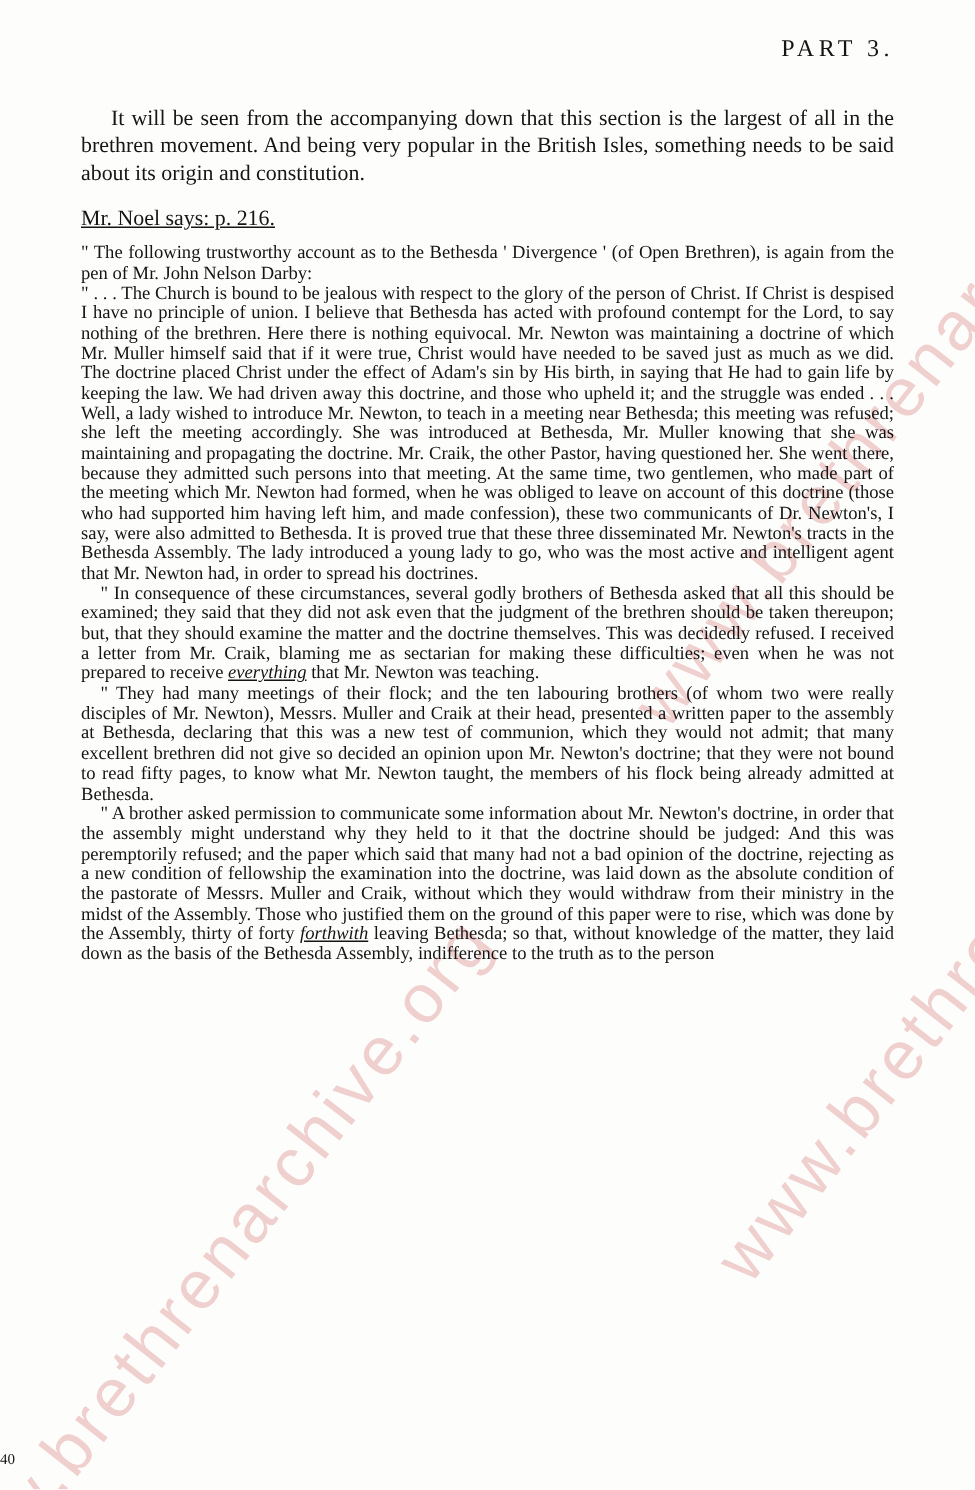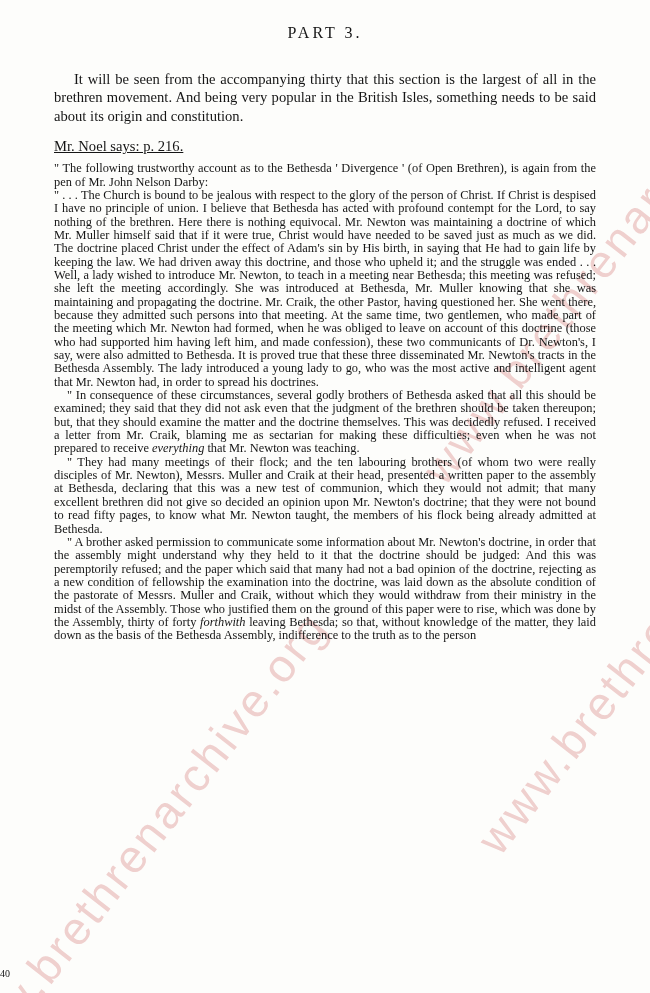--- a/index.html
+++ b/index.html
@@ -8,21 +8,21 @@
     width: 650px;
     height: 993px;
     background: #fdfdfb;
     color: #151515;
     font-family: "Liberation Serif", serif;
     box-sizing: border-box;
     padding: 22px 54px 0 54px;
     overflow: hidden;
   }
   .part-title {
-    text-align: center;
+    text-align: right;
     font-size: 16px;
     font-weight: 400;
     letter-spacing: 3px;
     margin: 2px 0 28px 0;
   }
   .section-heading {
     text-align: center;
     font-variant: small-caps;
     font-size: 14.5px;
     font-weight: 400;
@@ -43,21 +43,21 @@
     text-decoration: underline;
   }
   .quote-block { margin: 0; }
   .q {
     font-size: 12.4px;
     line-height: 13.35px;
     text-align: justify;
     margin: 0;
   }
   .q.indent { text-indent: 13px; }
-  .q em { font-style: italic; }
+  .q em { font-style: italic; text-decoration: underline; }
   .page-number {
     position: absolute;
     left: 0; right: 0;
     bottom: 14px;
     text-align: left;
     font-size: 10px;
   }
   .watermark {
     position: absolute;
     z-index: 5;
@@ -75,21 +75,21 @@
   .wm3 { left: 665px; top: 620px; transform: translate(-50%,-50%) rotate(-52deg); }
 </style>
 </head>
 <body>
 
 <div class="page">
 
   <h1 class="part-title">PART 3.</h1>
 
 
-  <p class="intro">It will be seen from the accompanying thirty that this section is the largest of all in the brethren movement.  And being very popular in the British Isles, something needs to be said about its origin and constitution.</p>
+  <p class="intro">It will be seen from the accompanying down that this section is the largest of all in the brethren movement.  And being very popular in the British Isles, something needs to be said about its origin and constitution.</p>
 
   <p class="reference">Mr. Noel says: p. 216.</p>
 
   <div class="quote-block">
     <p class="q">" The following trustworthy account as to the Bethesda ' Divergence ' (of Open Brethren), is again from the pen of Mr. John Nelson Darby:</p>
     <p class="q">" . . . The Church is bound to be jealous with respect to the glory of the person of Christ.  If Christ is despised I have no principle of union.  I believe that Bethesda has acted with profound contempt for the Lord, to say nothing of the brethren.  Here there is nothing equivocal.  Mr. Newton was maintaining a doctrine of which Mr. Muller himself said that if it were true, Christ would have needed to be saved just as much as we did.  The doctrine placed Christ under the effect of Adam's sin by His birth, in saying that He had to gain life by keeping the law.  We had driven away this doctrine, and those who upheld it; and the struggle was ended . . .  Well, a lady wished to introduce Mr. Newton, to teach in a meeting near Bethesda; this meeting was refused; she left the meeting accordingly.  She was introduced at Bethesda, Mr. Muller knowing that she was maintaining and propagating the doctrine.  Mr. Craik, the other Pastor, having questioned her.  She went there, because they admitted such persons into that meeting.  At the same time, two gentlemen, who made part of the meeting which Mr. Newton had formed, when he was obliged to leave on account of this doctrine (those who had supported him having left him, and made confession), these two communicants of Dr. Newton's, I say, were also admitted to Bethesda.  It is proved true that these three disseminated Mr. Newton's tracts in the Bethesda Assembly.  The lady introduced a young lady to go, who was the most active and intelligent agent that Mr. Newton had, in order to spread his doctrines.</p>
     <p class="q indent"><span>" In consequence of these circumstances, several godly brothers of Bethesda asked that all this should be examined; they said that they did not ask even that the judgment of the brethren should be taken thereupon; but, that they should examine the matter and the doctrine themselves.  This was decidedly refused.  I received a letter from Mr. Craik, blaming me as sectarian for making these difficulties; even when he was not prepared to receive </span><em>everything</em><span> that Mr. Newton was teaching.</span></p>
     <p class="q indent">" They had many meetings of their flock; and the ten labouring brothers (of whom two were really disciples of Mr. Newton), Messrs. Muller and Craik at their head, presented a written paper to the assembly at Bethesda, declaring that this was a new test of communion, which they would not admit; that many excellent brethren did not give so decided an opinion upon Mr. Newton's doctrine; that they were not bound to read fifty pages, to know what Mr. Newton taught, the members of his flock being already admitted at Bethesda.</p>
     <p class="q indent"><span>" A brother asked permission to communicate some information about Mr. Newton's doctrine, in order that the assembly might understand why they held to it that the doctrine should be judged: And this was peremptorily refused; and the paper which said that many had not a bad opinion of the doctrine, rejecting as a new condition of fellowship the examination into the doctrine, was laid down as the absolute condition of the pastorate of Messrs. Muller and Craik, without which they would withdraw from their ministry in the midst of the Assembly.  Those who justified them on the ground of this paper were to rise, which was done by the Assembly, thirty of forty </span><em>forthwith</em><span> leaving Bethesda; so that, without knowledge of the matter, they laid down as the basis of the Bethesda Assembly, indifference to the truth as to the person</span></p>
   </div>

